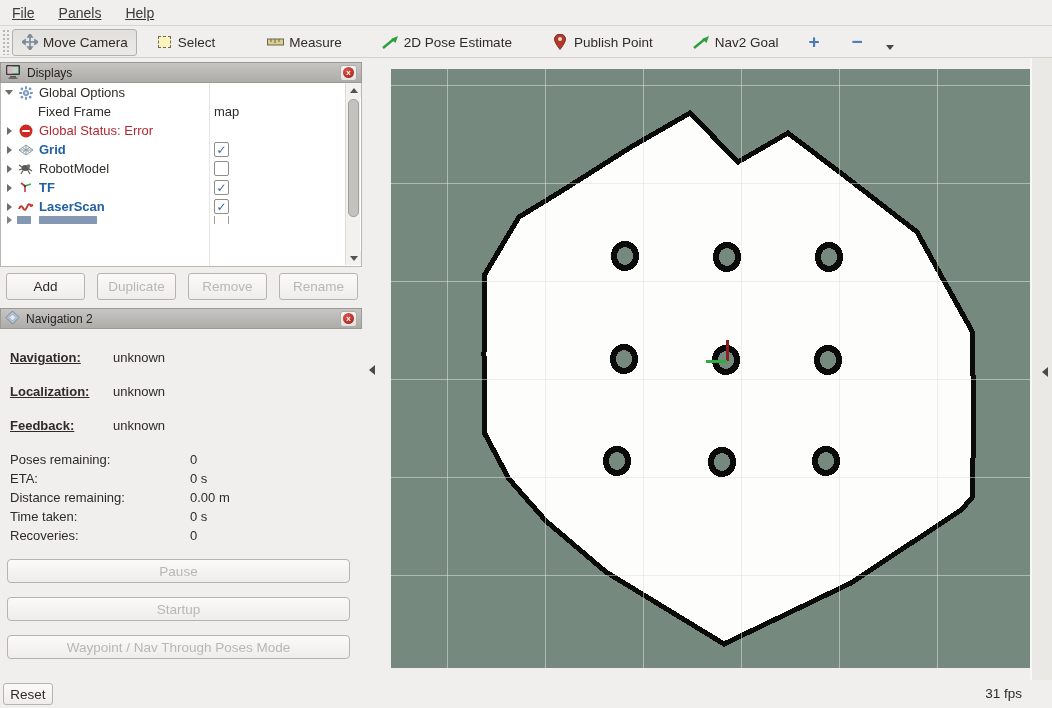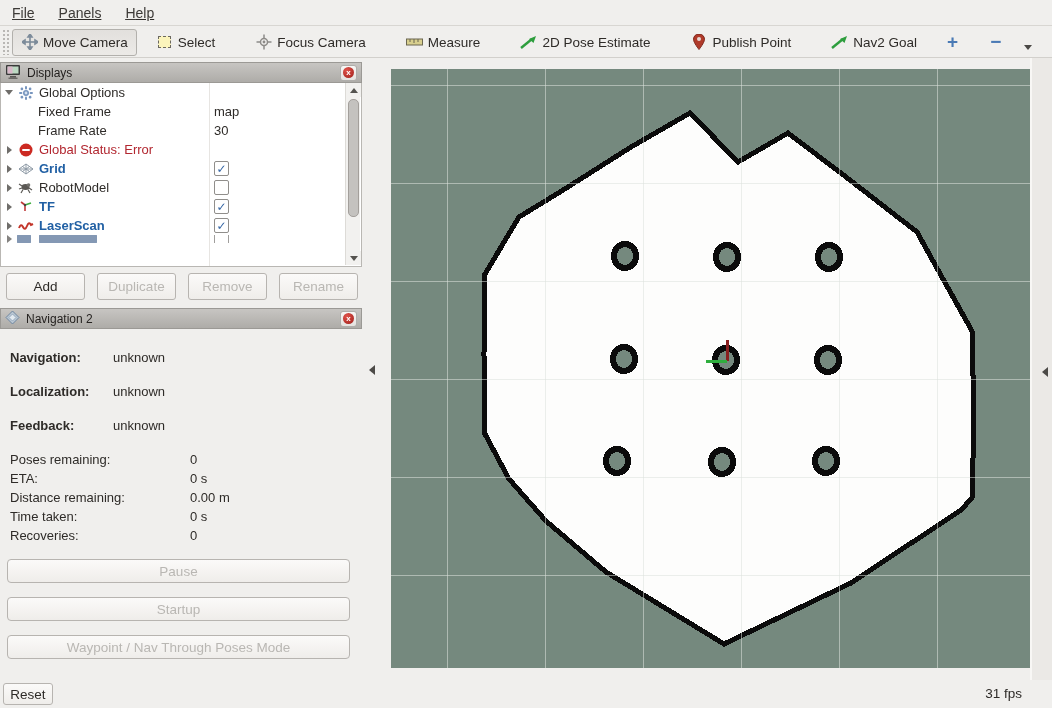--- a/index.html
+++ b/index.html
@@ -69,21 +69,21 @@
     background:#c4c2bf; border:1px solid #a39f9b; border-radius:5px; }
   
   .btn { border:1px solid #b7b4b0; border-radius:3px;
     background:linear-gradient(#fbfaf9,#efedea); color:#2e2b28;
     display:flex; align-items:center; justify-content:center; font-size:13.5px; }
   .btn.disabled { color:#b9b7b3; }
   .display-buttons { position:absolute; left:6px; top:273px; width:352px; height:27px; display:flex; gap:12px; }
   .display-buttons .btn { flex:1; }
   
   .statrow { position:absolute; left:10px; width:340px; display:flex; }
-  .statlabel { font-weight:bold; width:103px; }
+  .statlabel { font-weight:bold; width:103px;text-decoration:underline; }
   .kvlabel { width:180px; }
   .bigbtn { position:absolute; left:7px; width:343px; height:24px; border-radius:4px; }
   
   .viewport { position:absolute; left:391px; top:69px; width:639px; height:599px; }
   .right-strip { position:absolute; left:1030px; top:58px; width:22px; height:622px;
     background:#ebe9e6; border-left:2px solid #f8f7f5; }
   .collapse-tri { width:0; height:0; border-top:5px solid transparent; border-bottom:5px solid transparent;
     border-right:6px solid #4c4a47; position:absolute; }
   
   .reset-btn { position:absolute; left:3px; top:683px; width:50px; height:22px; }
@@ -118,35 +118,20 @@
   </div>
 
   <div class="tool">
     <span class="ticn">
         <span class="select-box"></span>
       </span>
     <span>Select</span>
   </div>
   <div class="sep-gap"></div>
 
-  <div class="tool">
-    <span class="ticn">
-      <svg width="16" height="16" viewBox="0 0 16 16">
-          <g stroke="#8d8b88" stroke-width="1.5" fill="none">
-        <circle cx="8" cy="8" r="3.5"></circle>
-            <line x1="8" y1="0.5" x2="8" y2="4"></line>
-            <line x1="8" y1="12" x2="8" y2="15.5"></line>
-        <line x1="0.5" y1="8" x2="4" y2="8"></line>
-            <line x1="12" y1="8" x2="15.5" y2="8"></line>
-          </g>
-        <circle cx="8" cy="8" r="1.4" fill="#8d8b88"></circle>
-        </svg>
-    </span>
-    <span>Focus Camera</span>
-  </div>
   <div class="sep-gap"></div>
 
   <div class="tool">
     <span class="ticn">
       <svg width="17" height="12" viewBox="0 0 17 12">
           <rect x="0.5" y="3" width="16" height="6" fill="#d8cf8e" stroke="#6b6750"></rect>
         <g stroke="#6b6750" stroke-width="1">
             <line x1="4" y1="3" x2="4" y2="6"></line>
             <line x1="8" y1="3" x2="8" y2="7"></line>
             <line x1="12" y1="3" x2="12" y2="6"></line>
@@ -243,26 +228,20 @@
   </div>
 
   <div class="trow">
     <span class="tname indent">
         <span>Fixed Frame</span>
       </span>
     <span class="tval">map</span>
   </div>
 
 
-  <div class="trow">
-    <span class="tname indent">
-        <span>Frame Rate</span>
-      </span>
-    <span class="tval">30</span>
-  </div>
 
   <div class="trow">
     <span class="tname">
         <span class="exp">
           <span class="tri-r"></span>
         </span>
       <span class="ric">
         <svg width="14" height="14" viewBox="0 0 14 14">
             <circle cx="7" cy="7" r="6.5" fill="#cc2a22"></circle>
           <rect x="3" y="5.9" width="8" height="2.2" rx="1.1" fill="#fff"></rect>

